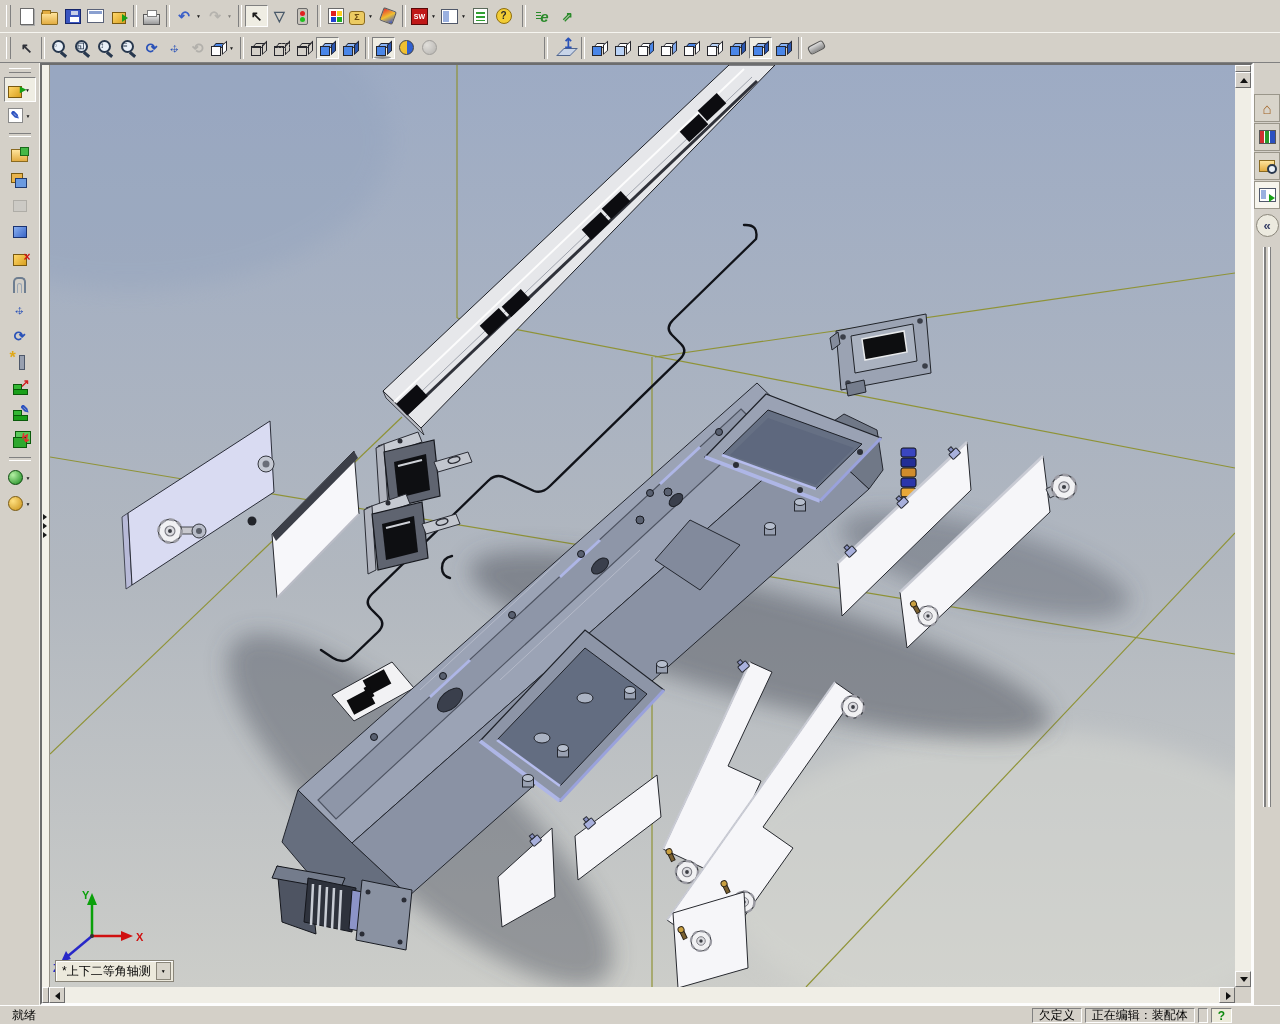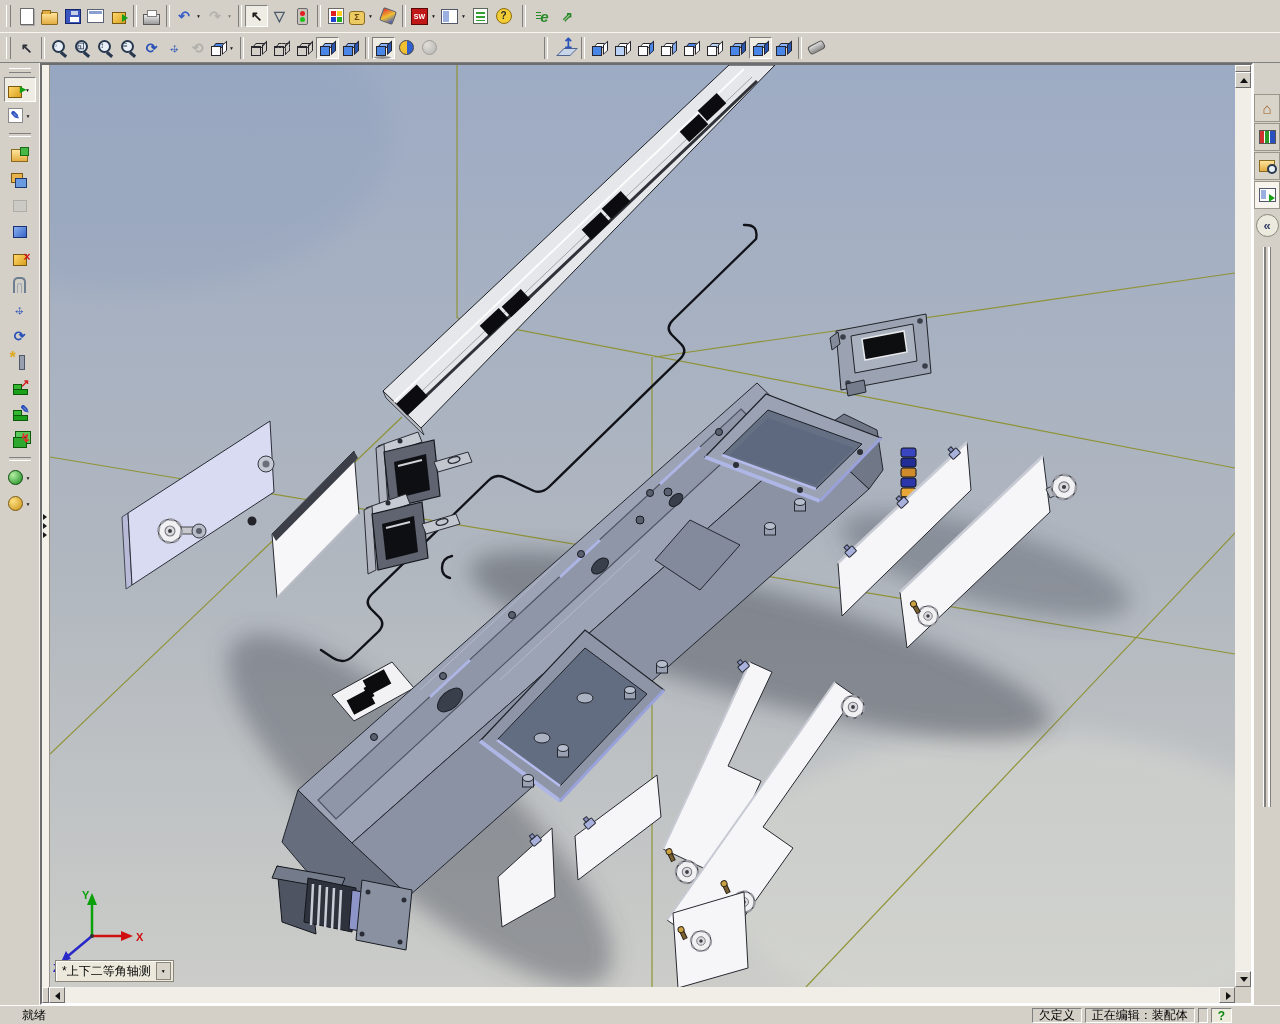--- a/index.html
+++ b/index.html
@@ -129,21 +129,21 @@
   .ti-books{width:15px;height:12px;border:1px solid #555;background:linear-gradient(90deg,#d03030 0 4px,#fff 4px 5px,#2a9a2a 5px 9px,#fff 9px 10px,#2a50c0 10px 15px)}
   .ti-foldermag{width:14px;height:10px;background:linear-gradient(#ffe49c,#e3ad42);border:1px solid #8a6a20;position:relative}
   .ti-foldermag::after{content:"";position:absolute;right:-3px;bottom:-3px;width:6px;height:6px;border:2px solid #28384e;border-radius:50%;background:#e9f0f8}
   .ti-palette{width:15px;height:12px;background:#fff;border:1px solid #50586a;position:relative}
   .ti-palette::before{content:"";position:absolute;left:1px;top:1px;width:5px;height:9px;background:#9ab0e0}
   .ti-palette::after{content:"";position:absolute;right:0;bottom:-1px;border-left:6px solid #18a018;border-top:4px solid transparent;border-bottom:4px solid transparent}
   .chev{width:21px;height:21px;border:1px solid #8a867a;border-radius:50%;background:#eceadf;margin:5px auto;display:flex;align-items:center;justify-content:center;font-weight:bold;font-size:13px;color:#3a4268}
   .ridges{width:6px;height:560px;margin:10px auto 0;border-left:1px solid #fdfdfd;border-right:1px solid #808080;box-shadow:inset 2px 0 0 #808080, inset -2px 0 0 #fdfdfd}
   
   #status{position:absolute;left:0;top:1005px;width:1280px;height:19px;background:#d4d0c8;border-top:1px solid #fdfdfd;display:flex;align-items:center;font-size:12px}
-  #status .ready{margin-left:22px;margin-right:auto}
+  #status .ready{margin-left:12px;margin-right:auto}
   .spanel{border:1px solid;border-color:#808080 #fdfdfd #fdfdfd #808080;height:15px;padding:0 6px;display:flex;align-items:center;margin-left:3px;box-sizing:border-box;white-space:nowrap}
   .spanel.mini{width:10px;padding:0}
   .spanel.qm{color:#0d8a0d;font-weight:bold;margin-right:48px;background:#eceada}
 </style>
 </head>
 <body>
 
 <div id="tb1" class="tbar">
     <div class="grip"></div>
     <div class="tbtn">

